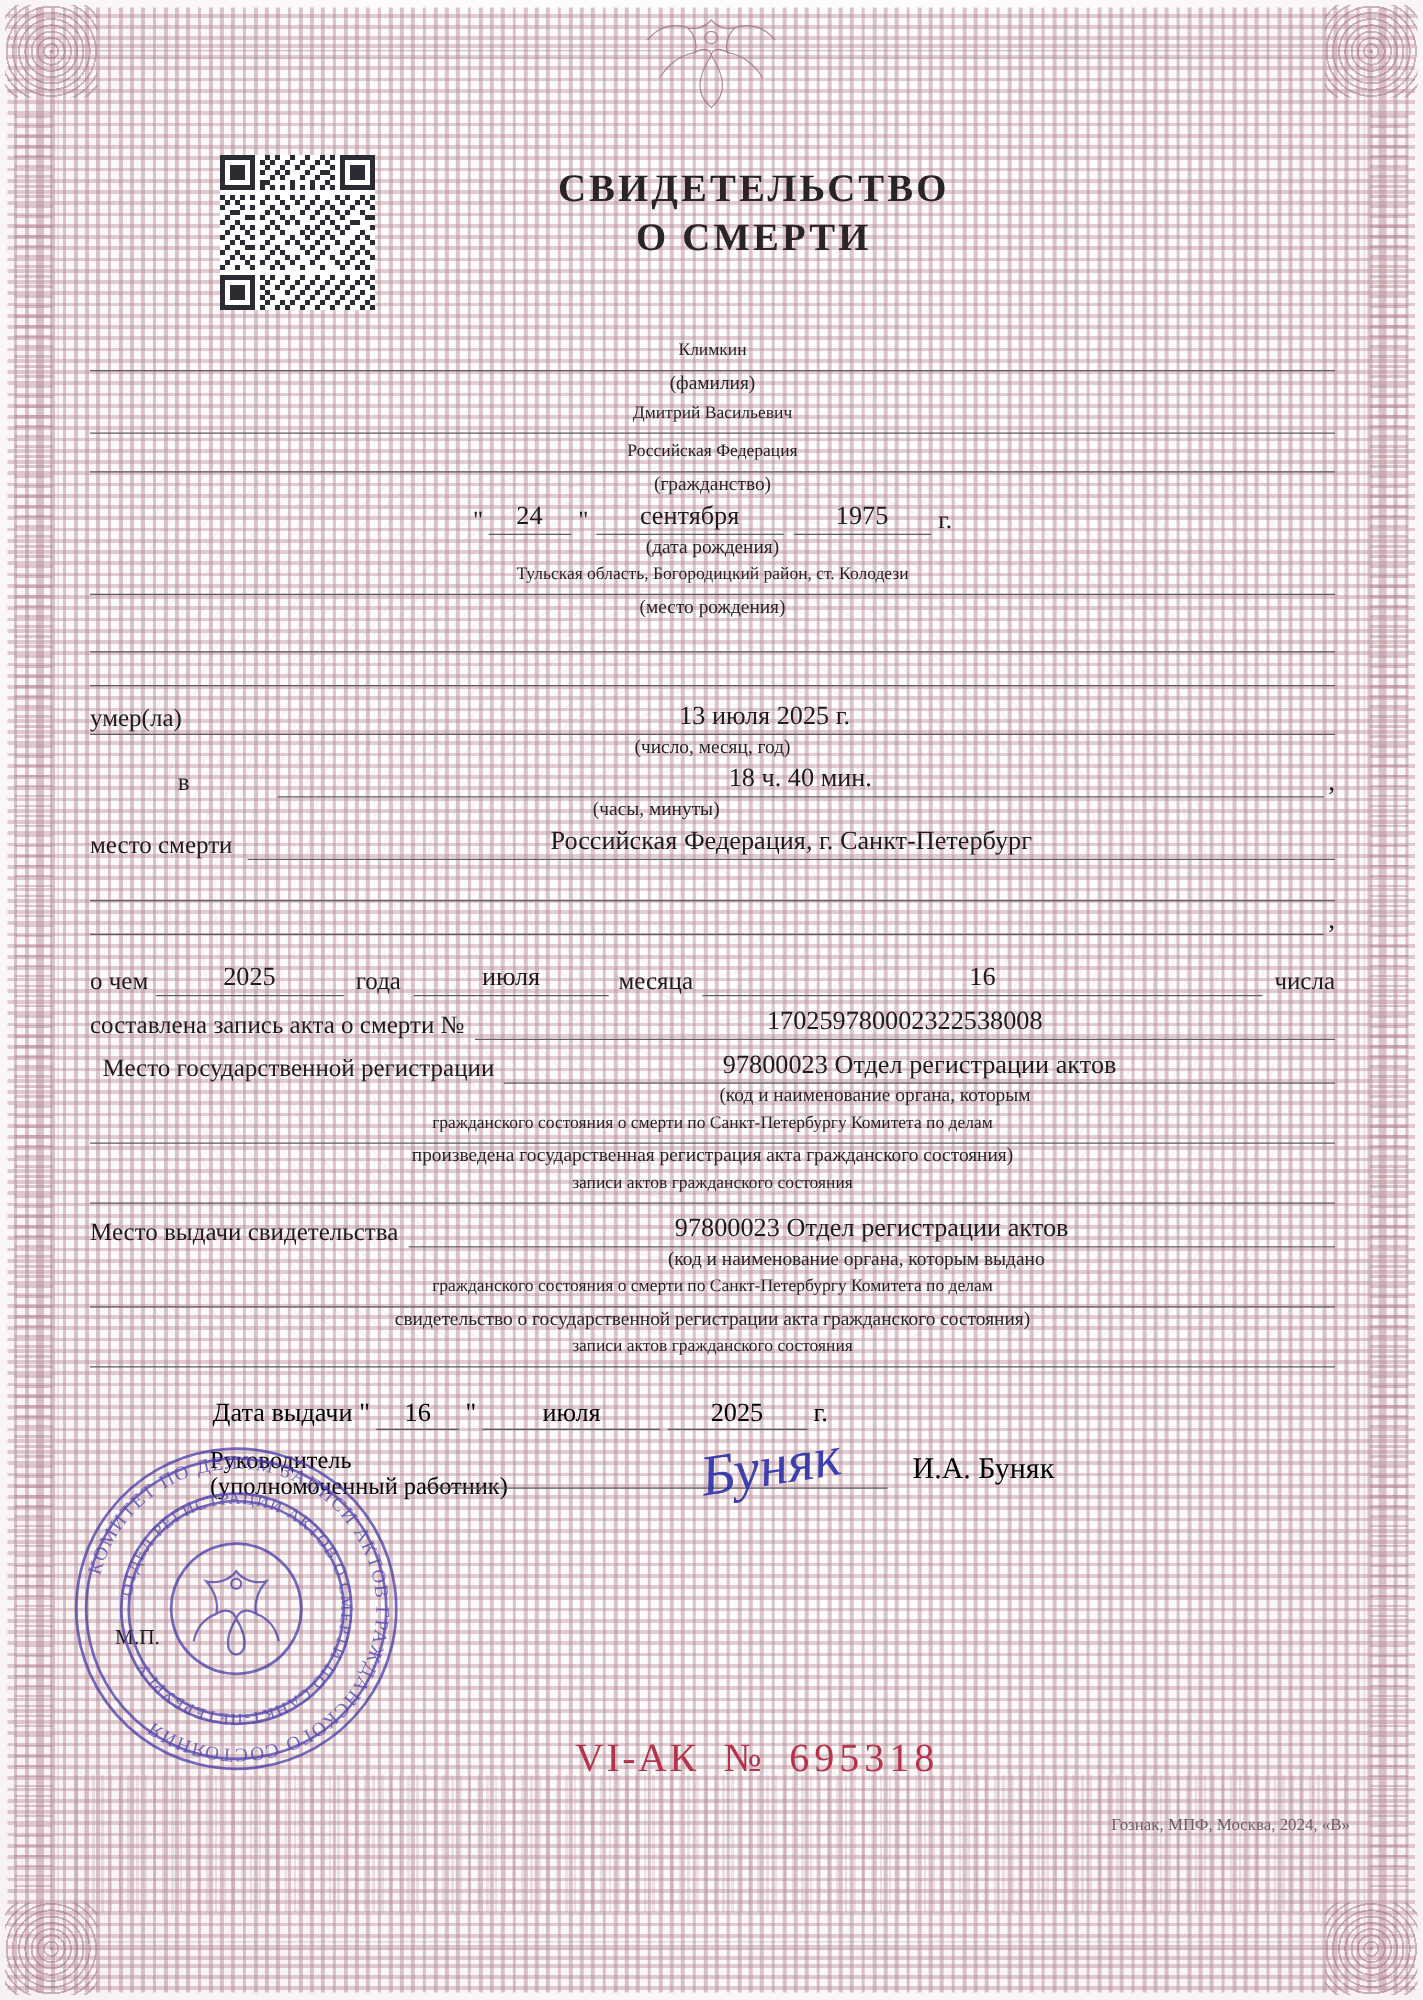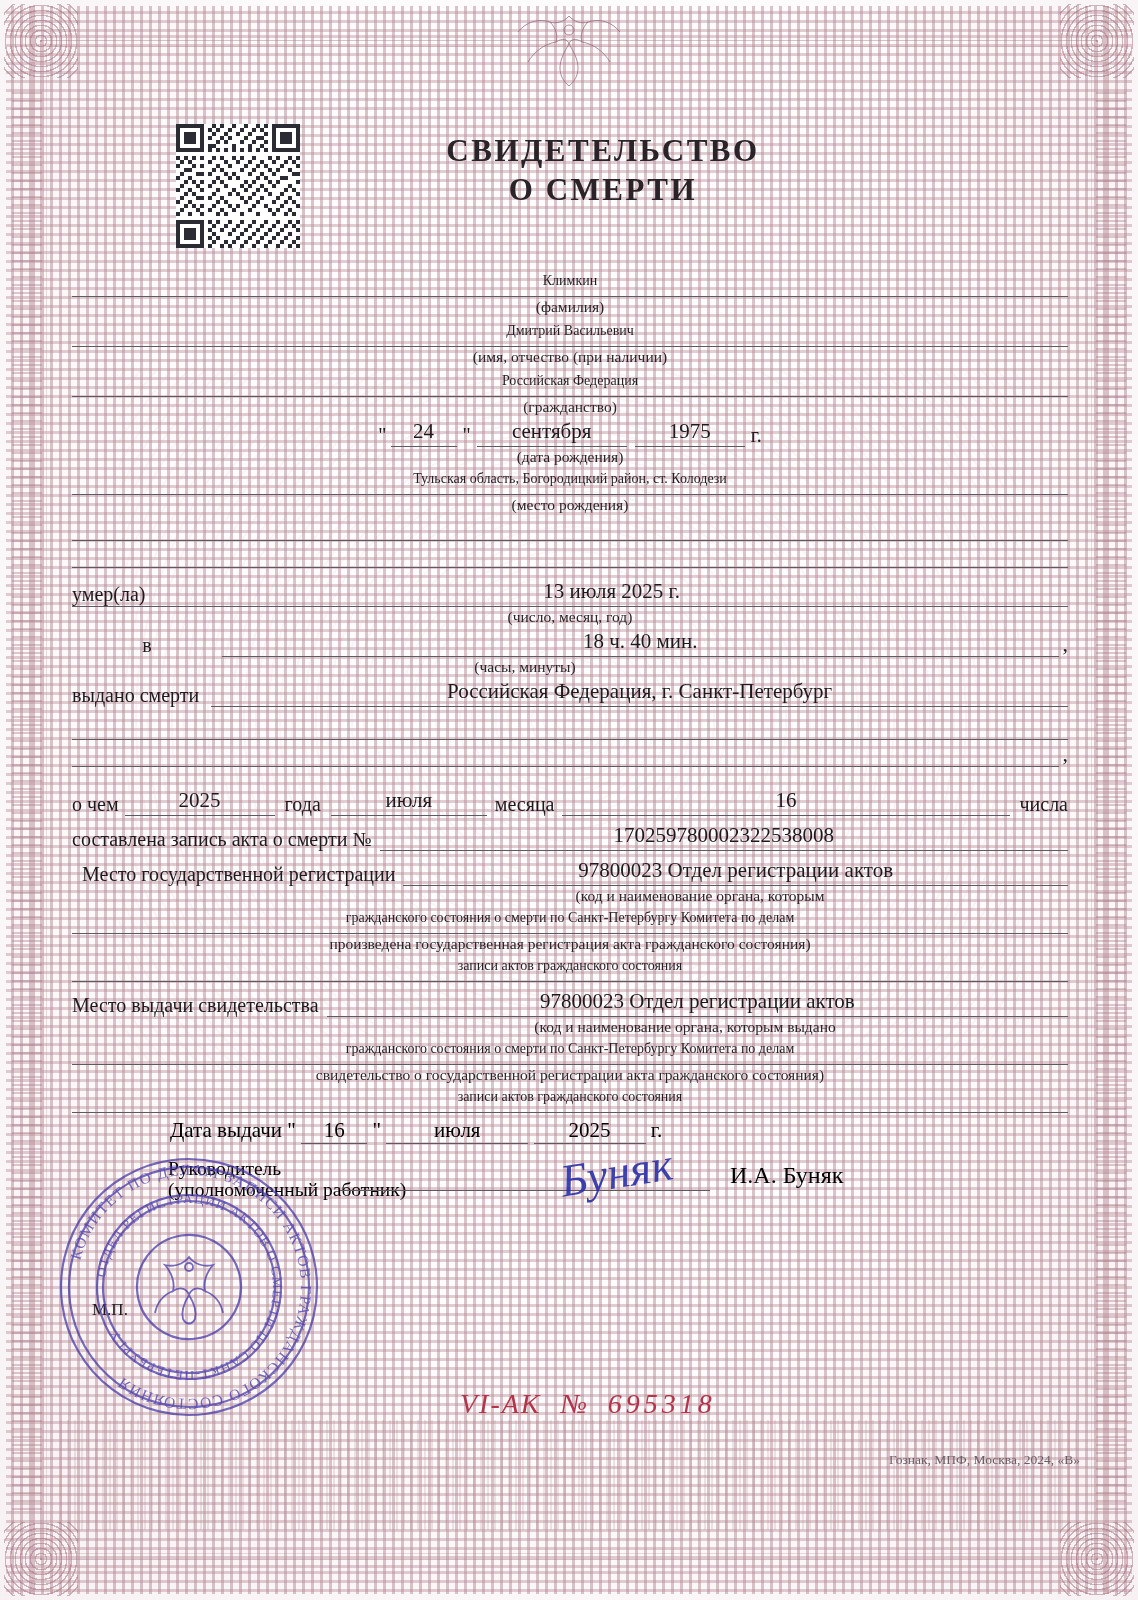--- a/index.html
+++ b/index.html
@@ -278,25 +278,24 @@
     color: #4437a8;
     opacity: .85;
   }
   .stamp svg { display: block; }
 
   
   .serial {
     position: absolute;
     left: 460px;
     top: 1388px;
-    font-size: 28px;
+    font-size: 32px;
     letter-spacing: 2px;
     color: #b4344b;
     white-space: nowrap;
-    font-style: italic;
   }
   .serial .num { letter-spacing: 4px; }
   .imprint {
     position: absolute;
     right: 58px;
     top: 1452px;
     font-size: 13.5px;
     color: #6a5f66;
     white-space: nowrap;
   }
@@ -391,21 +390,20 @@
 
     <div class="row">
       <div class="filled hand">Климкин</div>
       <div class="rule"></div>
       <div class="caption">(фамилия)</div>
     </div>
 
     <div class="row mt2">
       <div class="filled hand">Дмитрий Васильевич</div>
       <div class="rule"></div>
-      <div class="caption">(имя, отчество (при наличии)</div>
     </div>
 
     <div class="row mt2">
       <div class="filled hand">Российская Федерация</div>
       <div class="rule"></div>
       <div class="caption">(гражданство)</div>
     </div>
 
     <div class="row mt2">
       <div class="flexrow" style="justify-content:center;">
@@ -440,21 +438,21 @@
       <div class="flexrow">
         <span class="label" style="width:150px;text-align:center;">в</span>
         <span class="grow u val-center">18 ч. 40 мин.</span>
         <span class="comma">,</span>
       </div>
       <div class="caption" style="padding-right:90px;">(часы, минуты)</div>
     </div>
 
     <div class="row mt2">
       <div class="flexrow">
-        <span class="label" style="padding-right:12px;">выдано смерти</span>
+        <span class="label" style="padding-right:12px;">место смерти</span>
         <span class="grow u val-center">Российская Федерация, г. Санкт-Петербург</span>
       </div>
     </div>
     <div class="blankline mt6"></div>
     <div class="flexrow">
       <span class="grow u" style="height:26px;"></span>
       <span class="comma">,</span>
     </div>
 
     <div class="row mt20">

